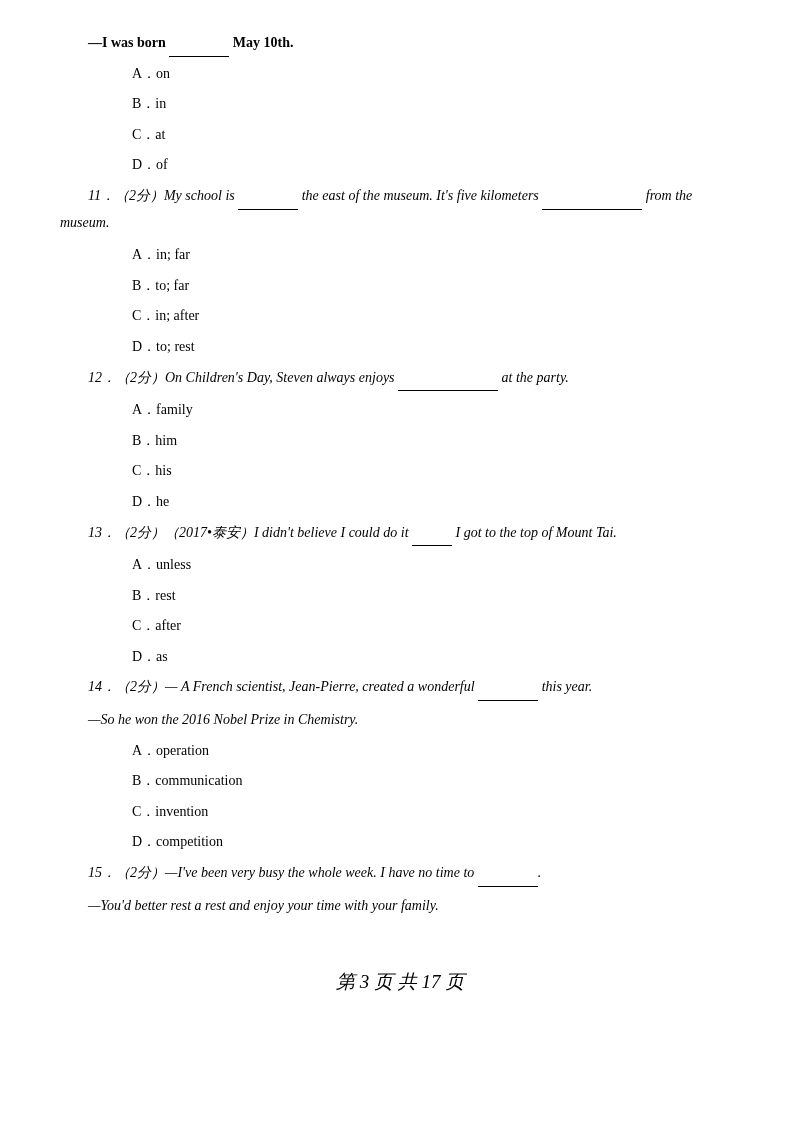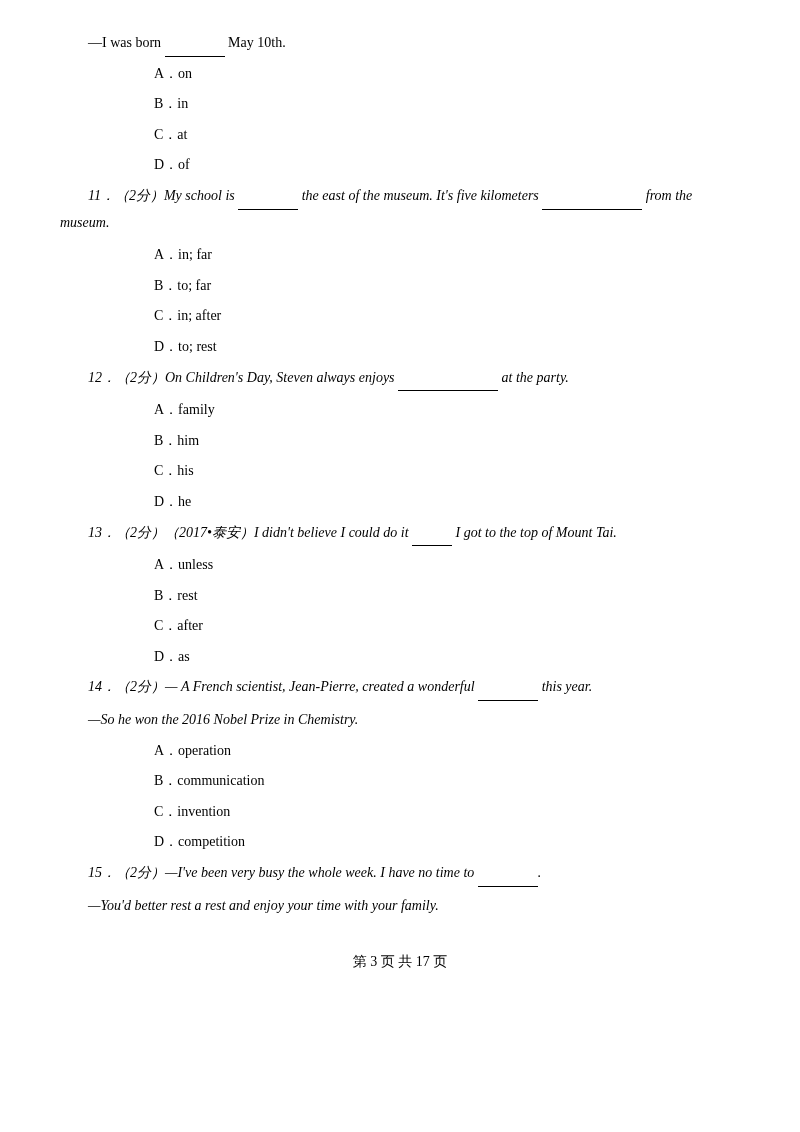--- a/index.html
+++ b/index.html
@@ -23,44 +23,46 @@
       font-family: "SimSun", serif;
       font-size: 14px;
       line-height: 1.9;
       font-style: italic;
     }
     .sub-stem {
       margin-bottom: 4px;
       text-indent: 2em;
       font-size: 14px;
       line-height: 1.9;
+      font-weight: bold;
     }
     .option {
-      margin-left: 94px;
+      margin-left: 72px;
       margin-bottom: 4px;
       font-size: 14px;
       line-height: 1.9;
     }
     .blank {
       display: inline-block;
       border-bottom: 1px solid #000;
       min-width: 60px;
       height: 16px;
       vertical-align: bottom;
     }
     .blank-long {
       min-width: 100px;
     }
     .blank-short {
       min-width: 40px;
     }
     .page-footer {
       text-align: center;
-      margin-top: 30px;
-      font-size: 14px;
+      margin-top: 46px;
+      font-size: 19px;
+      font-style: italic;
     }
     .dialogue-line {
       text-indent: 2em;
       margin-bottom: 4px;
       font-size: 14px;
       line-height: 1.9;
       font-style: italic;
     }
   </style>
 </head>

